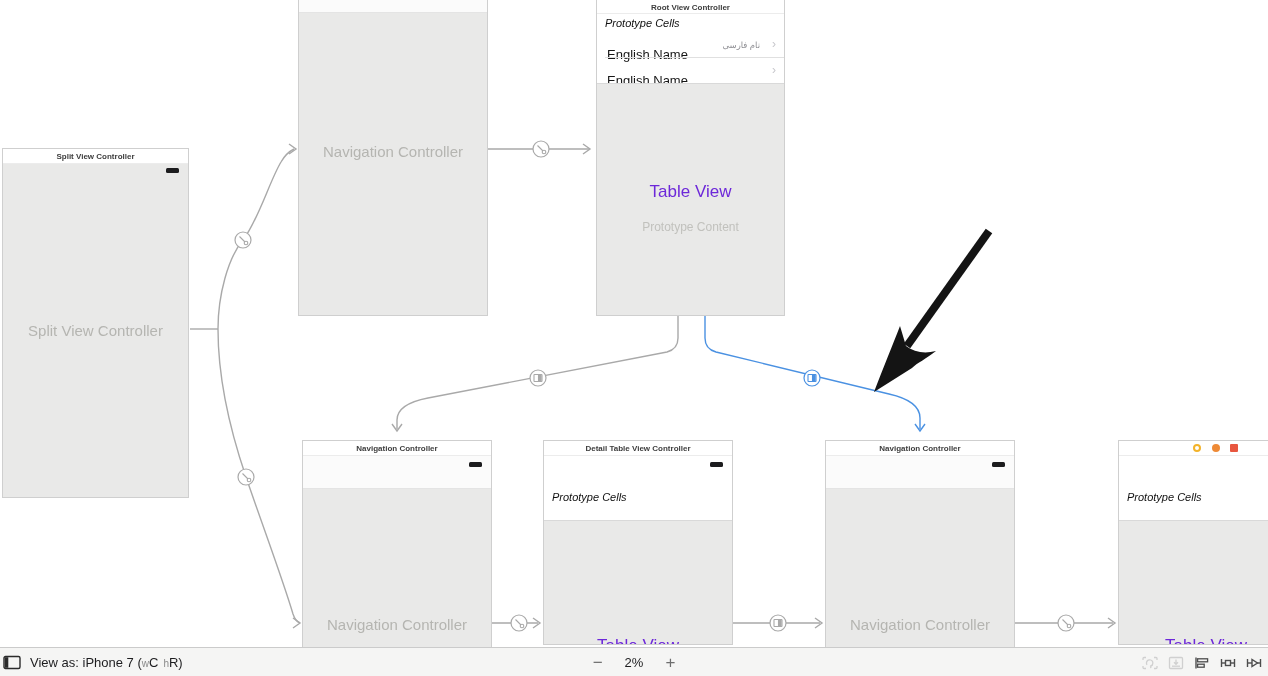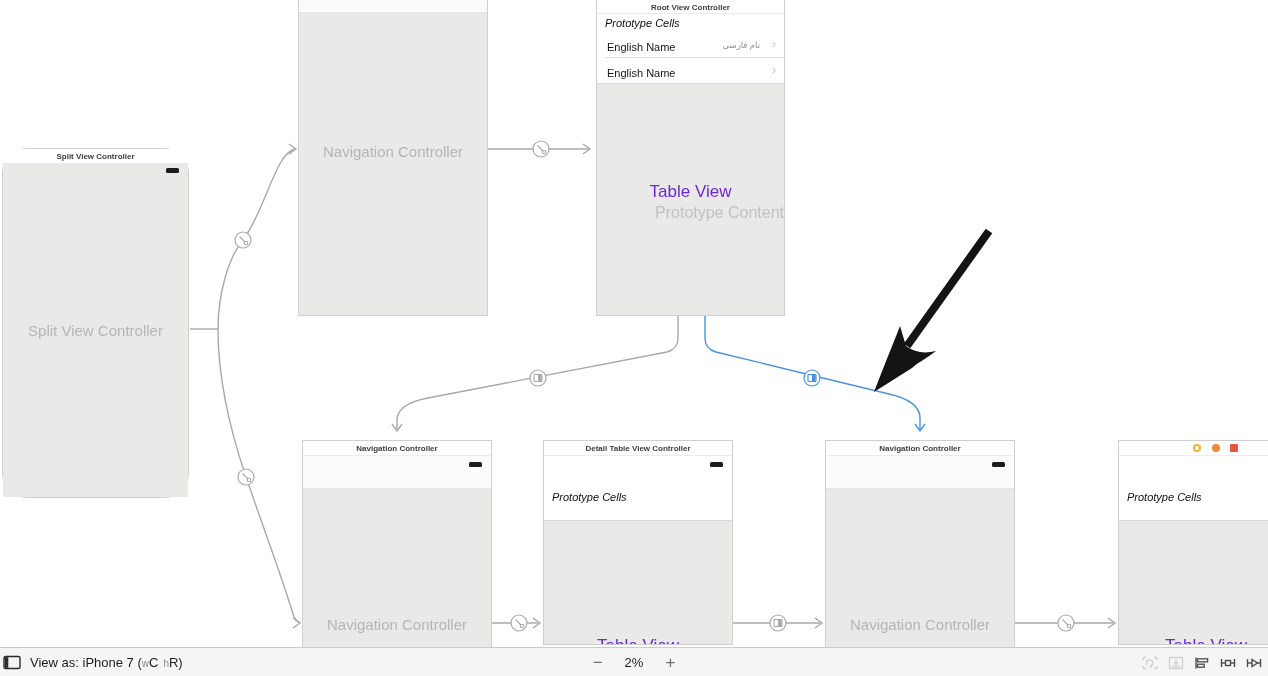--- a/index.html
+++ b/index.html
@@ -20,24 +20,24 @@
   
   .scene{position:absolute;background:#fff;border:1px solid #cfcfcf;z-index:2;}
   .scene-title{position:absolute;left:0;right:0;top:0;height:15px;line-height:15px;text-align:center;
                font-size:8px;font-weight:600;color:#3d3d3d;background:#fff;border-bottom:1px solid #ececec;
                white-space:nowrap;overflow:hidden;}
   .navbar{position:absolute;left:0;right:0;background:#fbfbfb;border-bottom:1px solid #e4e4e4;}
   .grey-body{position:absolute;left:0;right:0;bottom:0;background:var(--scene-grey,#e9e9e8);}
   .battery{position:absolute;width:13px;height:5px;border-radius:1.5px;background:#1c1c1e;}
   .big-label{position:absolute;left:0;right:0;text-align:center;font-size:15px;color:#b5b5b1;white-space:nowrap;}
   .tv-label{position:absolute;left:0;right:0;text-align:center;font-size:17px;color:#6d28d9;white-space:nowrap;}
-  .tv-sublabel{position:absolute;left:0;right:0;text-align:right;font-size:16px;color:#c1c1bd;white-space:nowrap;}
+  .tv-sublabel{position:absolute;left:0;right:0;text-align:center;font-size:12px;color:#c1c1bd;white-space:nowrap;margin-top:16px;}
   .proto-cells{position:absolute;left:8px;font-size:11px;font-weight:500;color:#101010;white-space:nowrap;font-style:italic;}
   .tv-row{position:absolute;left:0;right:0;height:24px;}
-  .tv-row .rowlabel{position:absolute;left:10px;top:8px;font-size:11px;color:#161616;white-space:nowrap;}
+  .tv-row .rowlabel{position:absolute;left:10px;top:14px;font-size:13px;color:#161616;white-space:nowrap;}
   .tv-row .rowdetail{position:absolute;right:24px;top:7px;font-size:8.5px;color:#8e8e93;white-space:nowrap;}
   .tv-row .chev{position:absolute;right:8px;top:4px;font-size:12px;color:#c7c7cc;}
   .sep{position:absolute;height:1px;background:#e0e0e0;}
   .sep-full{position:absolute;left:0;right:0;height:1px;background:#d9d9d9;}
   .badge{position:absolute;width:8px;height:8px;}
   .badge.ring{border:2px solid #f3b32a;border-radius:50%;background:#fff;}
   .badge.dot{border-radius:50%;background:#ee8a36;}
   .badge.square{background:#e8563f;border-radius:1px;}
   
   .bottombar{position:absolute;left:0;top:647px;width:1268px;height:32px;background:#f5f5f4;
@@ -130,21 +130,21 @@
         <line class="glyph" x1="778.5" y1="619.5" x2="778.5" y2="626.5"></line>
         <rect class="glyph-fill" x="779" y="620" width="2.6" height="6"></rect>
       </g>
 
       <g>
         <path d="M989,231 L907,346" stroke="#141414" stroke-width="8" fill="none"></path>
         <path d="M874,392 C884,366 893,344 900,326 L906,346 C914,352 924,354 936,351 C926,359 917,363 912,368 Z" fill="#141414"></path>
       </g>
     </svg>
 
-    <div class="scene" style="left:2px;top:148px;width:187px;height:350px;border-radius:25px;">
+    <div class="scene" style="left:2px;top:148px;width:187px;height:350px;">
       <div class="scene-title">Split View Controller</div>
       <div class="grey-body" style="top:15px;">
         <span class="battery" style="right:9px;top:4px;"></span>
         <div class="big-label" style="top:158px;">Split View Controller</div>
       </div>
     </div>
 
     <div class="scene" style="left:298px;top:-41px;width:190px;height:357px;">
       <div class="navbar" style="top:0;height:53px;"></div>
       <div class="grey-body" style="top:53px;">

